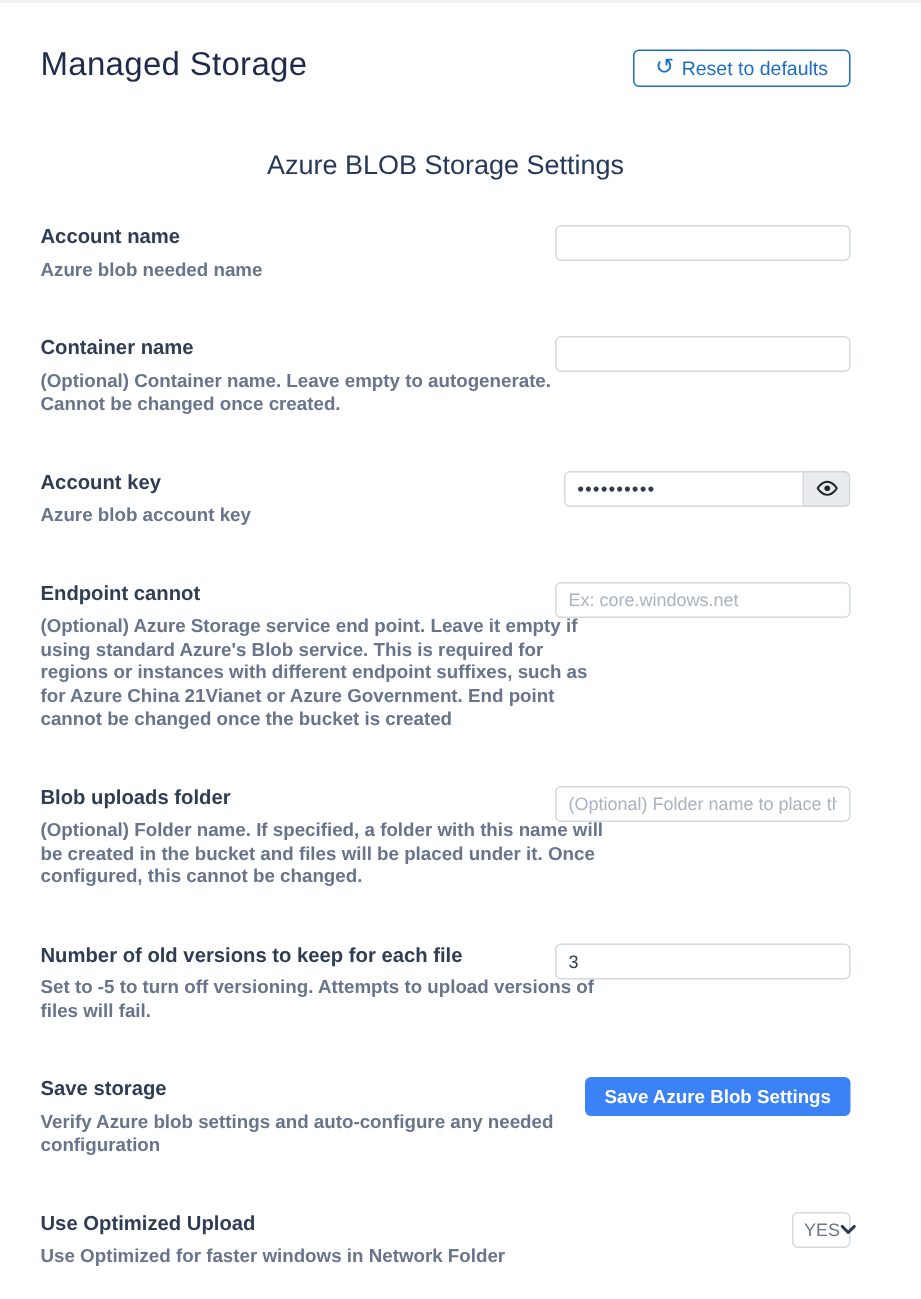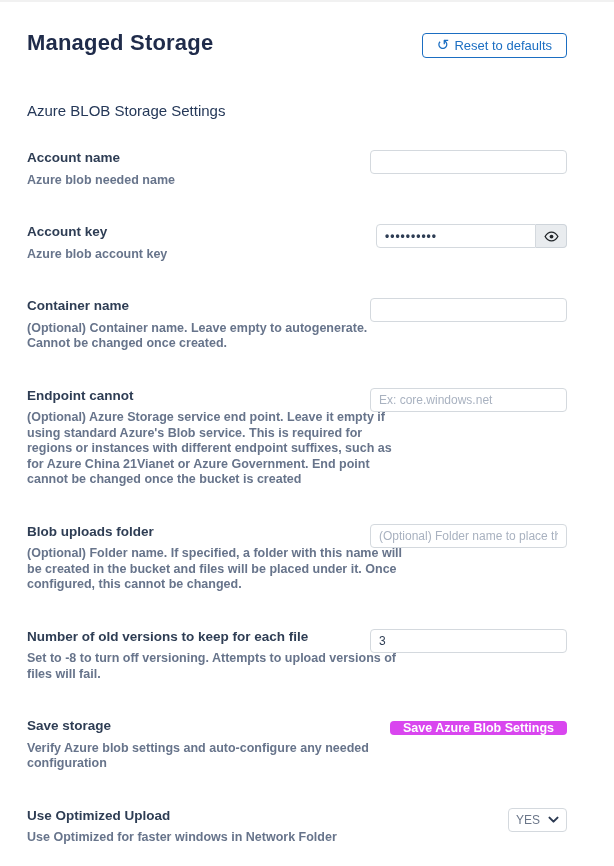--- a/index.html
+++ b/index.html
@@ -9,35 +9,35 @@
     background: #ffffff;
     font-family: "Liberation Sans", sans-serif;
     border-top: 2px solid #f1f1f1;
     overflow: hidden;
   }
   .page { padding: 28px 47px 0 27px; }
 
   
   .header { display: flex; justify-content: space-between; align-items: flex-start; }
   .page-title {
-    font-size: 22px; font-weight: 700; color: #1f2b4a;
+    font-size: 22px; font-weight: 400; color: #1f2b4a;
     margin: 0; line-height: 26px; letter-spacing: 0.2px;
   }
   .reset-btn {
     display: flex; align-items: center; gap: 5px;
     background: #ffffff; border: 1px solid #1b6ec2; border-radius: 4px;
     color: #1b6ec2; font-size: 13px; font-family: inherit;
     height: 25px; padding: 0 14px; margin-top: 3px; cursor: pointer;
   }
   .reset-icon { font-size: 15px; line-height: 1; position: relative; top: -1px; }
 
   
   .section-heading {
-    font-size: 15px; font-weight: 400; color: #253858;
-    margin: 44px 0 0 0; line-height: 17px;
+    font-size: 18px; font-weight: 400; color: #253858;
+    margin: 44px 0 0 0; line-height: 17px; text-align: center;
   }
 
   
   .rows { margin-top: 31px; }
   .row { position: relative; margin-bottom: 36px; min-height: 26px; }
   .row-left { width: 378px; font-weight: bold; }
   .row-label {
     font-size: 13.5px; color: #2e3d54; line-height: 15.5px; margin-bottom: 7px;
   }
   .row-desc {
@@ -61,27 +61,27 @@
   }
   .eye-btn {
     width: 31px; height: 24px;
     background: #e9ecef; border: 1px solid #ced4da; border-left: 0;
     border-radius: 0 4px 4px 0;
     display: flex; align-items: center; justify-content: center;
     cursor: pointer; padding: 0;
   }
 
   .primary-btn {
-    background: #d946ef; border: none; border-radius: 4px;
+    background: #3b82f6; border: none; border-radius: 4px;
     color: #ffffff; font-size: 12.5px; font-weight: bold; font-family: inherit;
-    height: 14px; padding: 0 13px; cursor: pointer; text-align: right;
+    height: 26px; padding: 0 13px; cursor: pointer; text-align: right;
   }
 
   .select-box {
-    width: 59px; height: 24px;
+    width: 39px; height: 24px;
     border: 1px solid #d4d9de; border-radius: 4px; background: #fff;
     display: flex; align-items: center; justify-content: space-between;
     padding: 0 7px; cursor: pointer;
   }
   .select-value { font-size: 12px; color: #6b7689; }
 </style>
 </head>
 <body>
 
 <div class="page">
@@ -103,43 +103,43 @@
         <div class="row-label">Account name</div>
         <div class="row-desc">Azure blob needed name</div>
       </div>
       <div class="row-right">
         <input type="text" class="text-input" value="" style="">
       </div>
     </div>
 
     <div class="row">
       <div class="row-left">
+        <div class="row-label">Container name</div>
+        <div class="row-desc">(Optional) Container name. Leave empty to autogenerate. Cannot be changed once created.</div>
+      </div>
+      <div class="row-right">
+        <input type="text" class="text-input" value="" style="">
+      </div>
+    </div>
+
+    <div class="row">
+      <div class="row-left">
         <div class="row-label">Account key</div>
         <div class="row-desc">Azure blob account key</div>
       </div>
       <div class="row-right key-group">
         <input type="text" class="text-input key-input" value="••••••••••" style="">
         <button class="eye-btn">
           <span style="display:flex;">
             <svg width="15" height="15" viewBox="0 0 16 16" fill="none">
               <path d="M1.2 8S3.8 3.3 8 3.3 14.8 8 14.8 8 12.2 12.7 8 12.7 1.2 8 1.2 8Z" stroke="#212529" stroke-width="1.4"></path>
               <circle cx="8" cy="8" r="2" fill="#212529"></circle>
             </svg>
           </span>
         </button>
-      </div>
-    </div>
-
-    <div class="row">
-      <div class="row-left">
-        <div class="row-label">Container name</div>
-        <div class="row-desc">(Optional) Container name. Leave empty to autogenerate. Cannot be changed once created.</div>
-      </div>
-      <div class="row-right">
-        <input type="text" class="text-input" value="" style="">
       </div>
     </div>
 
     <div class="row">
       <div class="row-left">
         <div class="row-label">Endpoint cannot</div>
         <div class="row-desc">(Optional) Azure Storage service end point. Leave it empty if using standard Azure's Blob service. This is required for regions or instances with different endpoint suffixes, such as for Azure China 21Vianet or Azure Government. End point cannot be changed once the bucket is created</div>
       </div>
       <div class="row-right">
         <input type="text" class="text-input" placeholder="Ex: core.windows.net" style="">
@@ -152,21 +152,21 @@
         <div class="row-desc">(Optional) Folder name. If specified, a folder with this name will be created in the bucket and files will be placed under it. Once configured, this cannot be changed.</div>
       </div>
       <div class="row-right">
         <input type="text" class="text-input" placeholder="(Optional) Folder name to place the files" style="">
       </div>
     </div>
 
     <div class="row">
       <div class="row-left">
         <div class="row-label">Number of old versions to keep for each file</div>
-        <div class="row-desc">Set to -8 to turn off versioning. Attempts to upload versions of files will fail.</div>
+        <div class="row-desc">Set to -5 to turn off versioning. Attempts to upload versions of files will fail.</div>
       </div>
       <div class="row-right">
         <input type="text" class="text-input" value="3" style="">
       </div>
     </div>
 
     <div class="row">
       <div class="row-left">
         <div class="row-label">Save storage</div>
         <div class="row-desc">Verify Azure blob settings and auto-configure any needed configuration</div>

